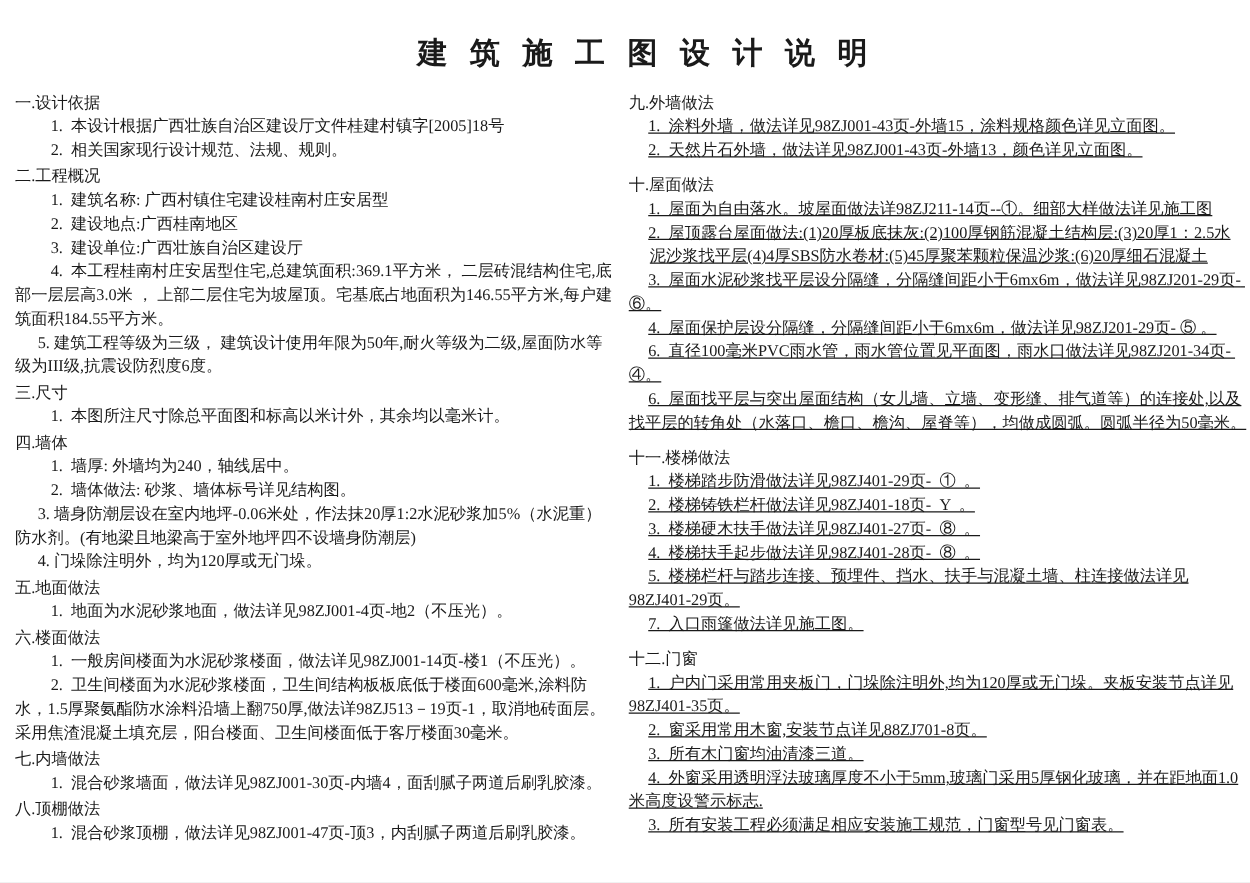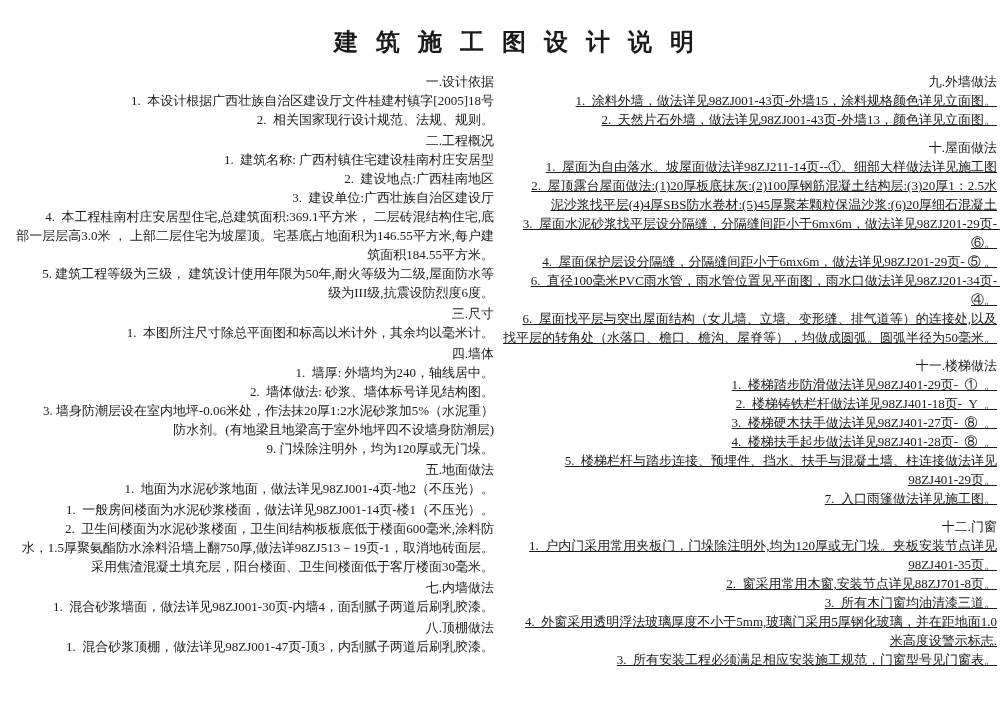--- a/index.html
+++ b/index.html
@@ -5,21 +5,21 @@
   html,body{margin:0;padding:0;background:#e8e8e8;}
   .sheet{
     position:relative;width:1000px;height:706px;background:#ffffff;
     font-family:"Liberation Serif","DejaVu Serif",serif;color:#1a1a1a;
     overflow:hidden;margin:0 auto;
   }
   .title{
     position:absolute;top:26px;left:17px;width:100%;text-align:center;
     font-size:24px;font-weight:700;letter-spacing:6px;white-space:nowrap;
   }
-  .col{position:absolute;top:72px;font-size:13px;line-height:19px;text-align:right;}
+  .col{position:absolute;top:72px;font-size:13px;line-height:19px;}
   .col-left{left:12px;width:482px;}
   .col-right{left:503px;width:494px;}
   .col p{margin:0;white-space:pre-wrap;}
   .heading{text-indent:0;font-weight:400;}
   .section{margin-bottom:2px;}
   .col-left .section .heading{margin-top:2px;}
   .col-right .section .heading{margin-top:9px;}
   .col .section:first-child .heading{margin-top:0;}
   .col-left .item{text-indent:2.2em;}
   .col-right .item{text-indent:1.2em;text-decoration:underline;}
@@ -46,27 +46,28 @@
       </div>
       <div class="section">
         <p class="heading">三.尺寸</p>
         <p class="item">1.  本图所注尺寸除总平面图和标高以米计外，其余均以毫米计。</p>
       </div>
       <div class="section">
         <p class="heading">四.墙体</p>
         <p class="item">1.  墙厚: 外墙均为240，轴线居中。</p>
         <p class="item">2.  墙体做法: 砂浆、墙体标号详见结构图。</p>
         <p class="item" style="text-indent: 1.4em;">3. 墙身防潮层设在室内地坪-0.06米处，作法抹20厚1:2水泥砂浆加5%（水泥重）防水剂。(有地梁且地梁高于室外地坪四不设墙身防潮层)</p>
-        <p class="item" style="text-indent: 1.4em;">9. 门垛除注明外，均为120厚或无门垛。</p>
+        <p class="item" style="text-indent: 1.4em;">4. 门垛除注明外，均为120厚或无门垛。</p>
       </div>
       <div class="section">
         <p class="heading">五.地面做法</p>
         <p class="item">1.  地面为水泥砂浆地面，做法详见98ZJ001-4页-地2（不压光）。</p>
       </div>
       <div class="section">
+        <p class="heading">六.楼面做法</p>
         <p class="item">1.  一般房间楼面为水泥砂浆楼面，做法详见98ZJ001-14页-楼1（不压光）。</p>
         <p class="item">2.  卫生间楼面为水泥砂浆楼面，卫生间结构板板底低于楼面600毫米,涂料防水，1.5厚聚氨酯防水涂料沿墙上翻750厚,做法详98ZJ513－19页-1，取消地砖面层。采用焦渣混凝土填充层，阳台楼面、卫生间楼面低于客厅楼面30毫米。</p>
       </div>
       <div class="section">
         <p class="heading">七.内墙做法</p>
         <p class="item">1.  混合砂浆墙面，做法详见98ZJ001-30页-内墙4，面刮腻子两道后刷乳胶漆。</p>
       </div>
       <div class="section">
         <p class="heading">八.顶棚做法</p>
         <p class="item">1.  混合砂浆顶棚，做法详见98ZJ001-47页-顶3，内刮腻子两道后刷乳胶漆。</p>

